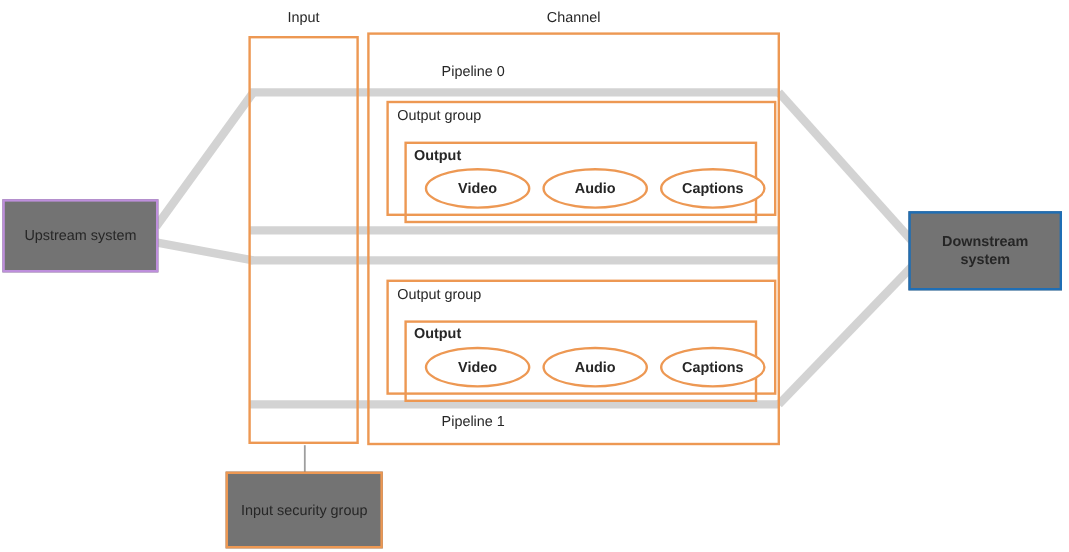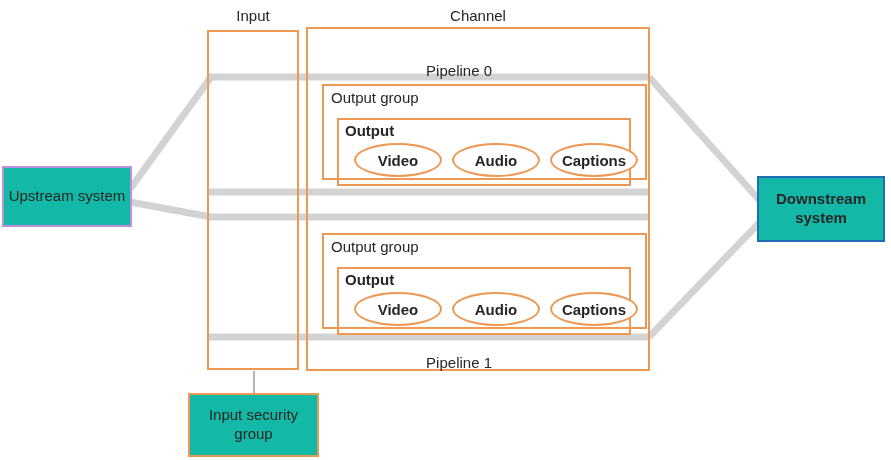--- a/index.html
+++ b/index.html
@@ -1,50 +1,50 @@
 <!DOCTYPE html>
 <html style="--orange: #ED9853; --purple: #BE8FDC; --blue: #1F6EB5; --connector_gray: #D3D3D3; --text: #262626;"><head>
 <meta charset="utf-8">
 <style>
   html,body{margin:0;padding:0;background:#fff;}
   .canvas{
     position:relative;width:891px;height:460px;background:#fff;
-    font-family:"Liberation Sans",sans-serif;font-size:15px;
+    font-family:"Liberation Sans",sans-serif;font-size:12px;
     color:var(--text,#262626);overflow:hidden;
   }
   svg.connectors{position:absolute;left:0;top:0;}
   .band{stroke:var(--connector_gray,#D3D3D3);stroke-width:7;fill:none;}
   .thin{stroke:#9e9e9e;stroke-width:1.5;fill:none;}
 
   .toplabel{position:absolute;top:7px;text-align:center;}
   .lbl-input{left:207px;width:92px;}
   .lbl-channel{left:306px;width:344px;}
 
   .obox{position:absolute;border:2px solid var(--orange,#ED9853);background:transparent;box-sizing:border-box;}
   .input-box{left:207px;top:30px;width:92px;height:340px;}
   .channel-box{left:306px;top:27px;width:344px;height:344px;}
 
-  .pipelabel{position:absolute;left:368px;width:124px;text-align:right;margin-top:10px;}
+  .pipelabel{position:absolute;left:368px;width:124px;text-align:left;}
   .pipe0{top:52px;}
   .pipe1{top:344px;}
 
   .ogroup{position:absolute;border:2px solid var(--orange,#ED9853);box-sizing:border-box;width:325px;height:96px;left:322px;}
   .og0{top:84px;}
   .og1{top:233px;}
   .og-label{position:absolute;left:7px;top:3px;}
   .outbox{position:absolute;left:13px;top:32px;width:294px;height:68px;border:2px solid var(--orange,#ED9853);box-sizing:border-box;font-weight:bold;}
   .out-label{padding:2px 0 0 6px;}
   .ellipse-row{display:flex;justify-content:center;gap:10px;margin-top:4px;padding-left:24px;}
   .ellipse{
     width:88px;height:34px;border:2px solid var(--orange,#ED9853);border-radius:50%;
     background:#fff;display:flex;align-items:center;justify-content:center;box-sizing:border-box;flex:0 0 auto;
   }
 
   .node{
-    position:absolute;background:#14b8a6;display:flex;align-items:center;justify-content:center;
+    position:absolute;background:#737373;display:flex;align-items:center;justify-content:center;
     text-align:center;box-sizing:border-box;line-height:1.25;
   }
   .upstream{left:2px;top:166px;width:130px;height:61px;border:2px solid var(--purple,#BE8FDC);}
   .downstream{left:757px;top:176px;width:128px;height:66px;border:2px solid var(--blue,#1F6EB5);padding:0 4px;font-weight:bold;}
   .security{left:188px;top:393px;width:131px;height:64px;border:2px solid var(--orange,#ED9853);padding:0 4px;}
 </style>
 </head>
 <body>
 
 <div class="canvas">

